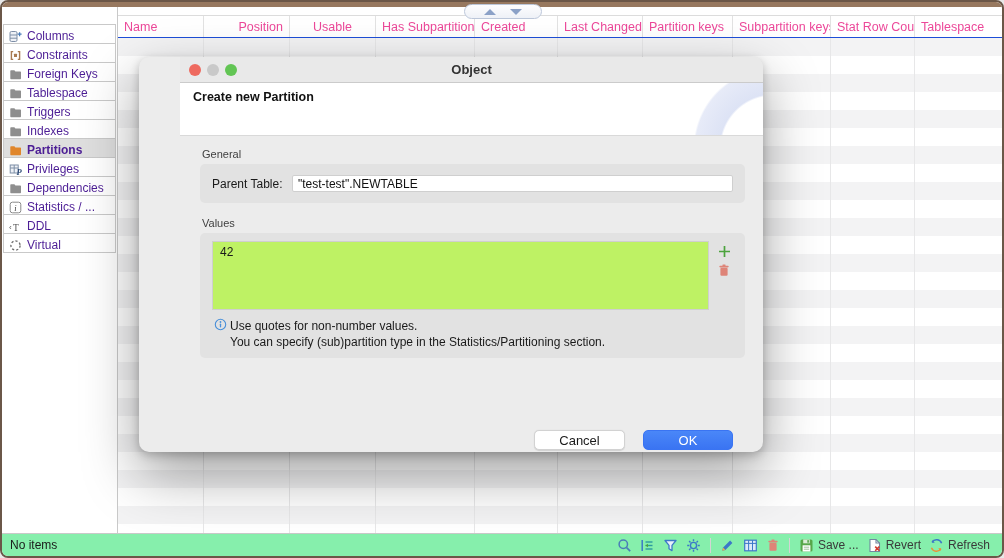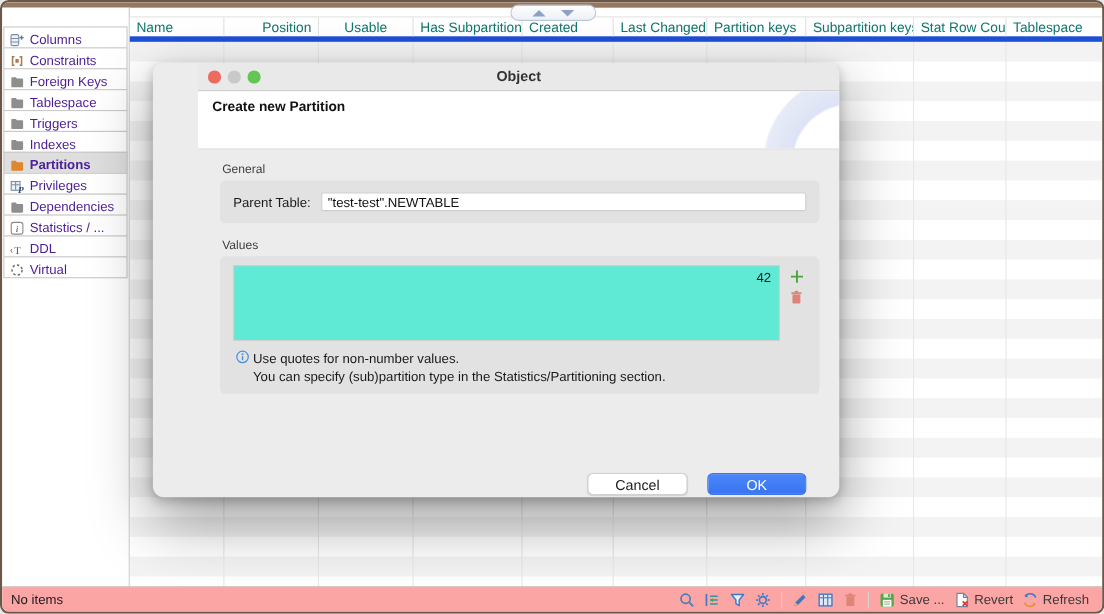--- a/index.html
+++ b/index.html
@@ -14,30 +14,30 @@
 
   
   .sidebar{position:absolute;left:0;top:5px;bottom:23px;width:116px;background:#fff;border-right:1px solid #c9c9c9;box-sizing:border-box;padding-top:18px;}
   .side-tab{box-sizing:border-box;height:20px;margin:-1px 0 0 1px;width:113px;border:1px solid #c9c9c9;background:#fff;display:flex;align-items:flex-end;gap:5px;padding:0 0 0 4px;font-size:12px;color:#4c1d95;cursor:default;}
   .side-tab.selected{background:#dedede;font-weight:bold;}
   .side-icon{width:14px;height:14px;display:inline-flex;align-items:center;justify-content:center;flex:0 0 14px;}
   .side-icon svg{display:block;}
   .side-label{white-space:nowrap;overflow:hidden;}
 
   
-  .table-header{position:absolute;left:116px;top:14px;height:22px;right:0;display:grid;align-items:center;background:#fff;border-bottom:5px solid #1d4ed8;box-sizing:border-box;font-size:12.5px;color:#0f766e;z-index:1;}
+  .table-header{position:absolute;left:116px;top:14px;height:22px;right:0;display:grid;align-items:center;background:#fff;border-bottom:1px solid #1d4ed8;box-sizing:border-box;font-size:12.5px;color:#ec4899;z-index:1;}
   .th{box-sizing:border-box;padding:0 6px;border-right:1px solid #e2e2e2;white-space:nowrap;overflow:hidden;height:100%;display:flex;align-items:center;}
   .th.r{justify-content:flex-end;} .th.c{justify-content:center;}
   .table-body{position:absolute;left:116px;top:36px;bottom:23px;right:0;overflow:hidden;background:#fff;}
   .row{display:grid;height:18px;}
   .row.alt{background:#f3f3f4;}
   .cell{border-right:1px solid #e7e7e8;height:100%;box-sizing:border-box;}
 
   
-  .statusbar{position:absolute;left:0;right:0;bottom:0;height:23px;background:#fca5a5;border-top:1px solid #c9c9c9;box-sizing:border-box;display:flex;align-items:center;padding:0 8px;font-size:12px;color:#1a1a1a;z-index:6;}
+  .statusbar{position:absolute;left:0;right:0;bottom:0;height:23px;background:#86efac;border-top:1px solid #c9c9c9;box-sizing:border-box;display:flex;align-items:center;padding:0 8px;font-size:12px;color:#1a1a1a;z-index:6;}
   .statusbar .spacer{flex:1;}
   .tool-btn{display:flex;align-items:center;gap:4px;background:none;border:none;padding:0 4px;font-family:inherit;font-size:12px;color:#3a3a3a;cursor:default;}
   .tool-sep{width:1px;height:15px;background:#d4d4d4;margin:0 5px;}
   .tool-btn svg{display:block;}
 
   
   .dialog{position:absolute;left:137px;top:55px;width:583px;height:395px;background:#ececec;border-radius:10px;box-shadow:0 22px 55px rgba(0,0,0,.38),0 3px 10px rgba(0,0,0,.22);z-index:10;overflow:hidden;padding-left:41px;}
   .dlg-titlebar{position:relative;height:25px;background:#e9e9e9;border-bottom:1px solid #cbcbcb;display:flex;align-items:center;padding:0 9px;}
   .light{width:12px;height:12px;border-radius:50%;margin-right:6px;}
   .light.red{background:#ee6a5f;} .light.gray{background:#c9c9c9;} .light.green{background:#62c554;}
@@ -46,21 +46,21 @@
   .dlg-banner-title{position:absolute;left:13px;top:7px;font-size:12.5px;font-weight:bold;color:#111;}
   .banner-arc{position:absolute;right:0;top:0;width:130px;height:52px;background:
     radial-gradient(circle 95px at 108% 125%, rgba(255,255,255,0) 52px, #dde3f5 54px, #e7ebf8 78px, rgba(255,255,255,0) 80px);}
   .dlg-body{position:relative;height:317px;font-size:12px;color:#1a1a1a;}
   .grp-label{margin:12px 0 4px 22px;font-size:11px;color:#3f3f3f;}
   .grp{margin:0 18px 0 20px;background:#e2e2e2;border-radius:5px;padding:8px 12px;}
   .frow{display:flex;align-items:center;margin:3px 0;}
   .flabel{width:80px;flex:0 0 80px;}
   .field{flex:1;height:17px;box-sizing:border-box;border:1px solid #cfcfcf;border-radius:2px;background:#fff;font-family:inherit;font-size:12px;padding:0 5px;color:#111;}
   .values-wrap{display:flex;gap:6px;}
-  .values-list{flex:1;height:69px;background:#5eead4;border:1px solid #cfcfcf;box-sizing:border-box;overflow:hidden;text-align:right;}
+  .values-list{flex:1;height:69px;background:#bef264;border:1px solid #cfcfcf;box-sizing:border-box;overflow:hidden;}
   .values-item{padding:3px 7px;font-size:12px;}
   .values-btns{width:18px;display:flex;flex-direction:column;align-items:center;gap:4px;padding-top:3px;}
   .mini-btn{background:none;border:none;padding:0;width:15px;height:15px;cursor:default;}
   .info-row{display:flex;gap:3px;margin:8px 0 0 2px;align-items:flex-start;}
   .info-text div{line-height:16px;}
   .dlg-buttons{position:absolute;right:30px;bottom:15px;display:flex;gap:18px;}
   .btn{height:20px;border-radius:5px;font-family:inherit;font-size:13px;display:flex;align-items:center;justify-content:center;cursor:default;}
   .btn.cancel{width:91px;background:#fff;border:1px solid #d2d2d2;color:#1a1a1a;box-shadow:0 0.5px 1px rgba(0,0,0,.12);}
   .btn.ok{width:90px;background:linear-gradient(#4a87f8,#3a74f2);border:1px solid #3a74f2;color:#fff;}
 </style>

